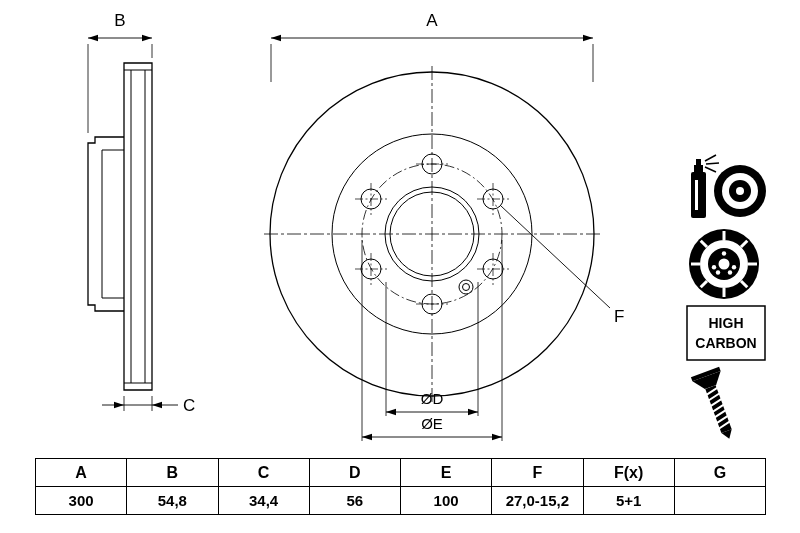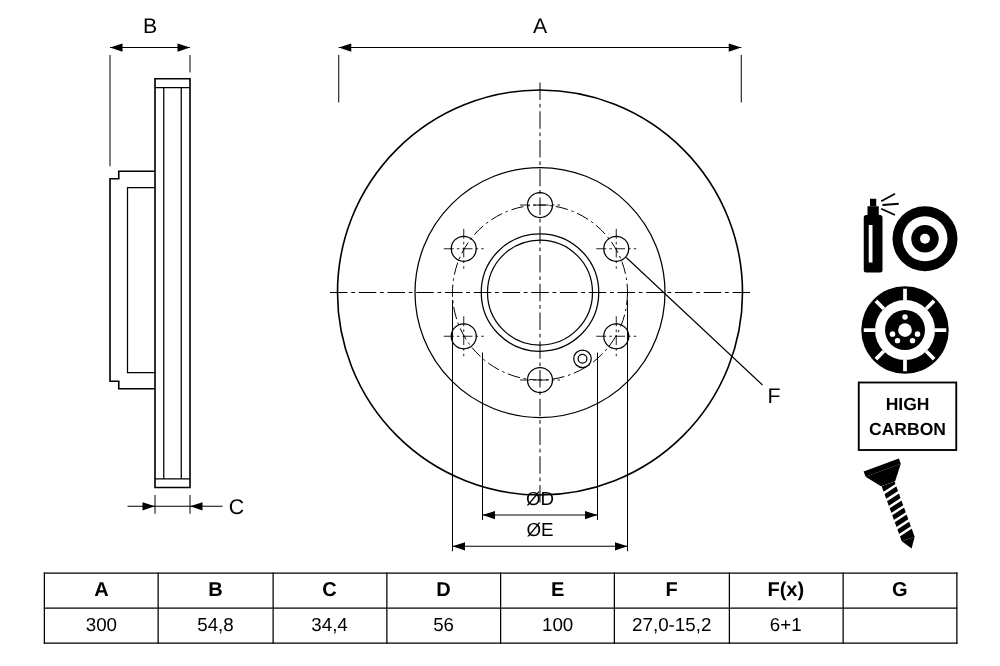--- a/index.html
+++ b/index.html
@@ -2,21 +2,21 @@
 <html><head>
 <meta charset="utf-8">
 <style>
   * { margin:0; padding:0; box-sizing:border-box; }
   html,body { width:800px; height:533px; background:#fff; font-family:"Liberation Sans", sans-serif; }
   .canvas { position:relative; width:800px; height:533px; background:#fff; overflow:hidden; }
   svg.drawing { position:absolute; left:0; top:0; }
   table.dims { position:absolute; left:35px; top:458px; width:731px; border-collapse:collapse; table-layout:fixed; }
   .dims th, .dims td { border:1px solid #000; height:28px; text-align:center; color:#000; background:#fff; }
   .dims th { font-size:16px; font-weight:bold; }
-  .dims td { font-size:15px; }
+  .dims td { font-size:15px;font-weight:bold; }
   text { fill:#000; }
 </style>
 </head>
 <body>
 
 <div class="canvas">
 
   <svg class="drawing" width="800" height="455" viewBox="0 0 800 455" stroke="#000" fill="none" stroke-width="1" font-family="Liberation Sans, sans-serif">
 
     <g>
@@ -182,19 +182,19 @@
       <th>F(x)</th>
       <th>G</th>
     </tr>
     <tr>
       <td>300</td>
       <td>54,8</td>
       <td>34,4</td>
       <td>56</td>
       <td>100</td>
       <td>27,0-15,2</td>
-      <td>6+1</td>
+      <td>5+1</td>
       <td></td>
     </tr>
   </tbody>
     </table>
 
 </div>
 
 </body></html>

